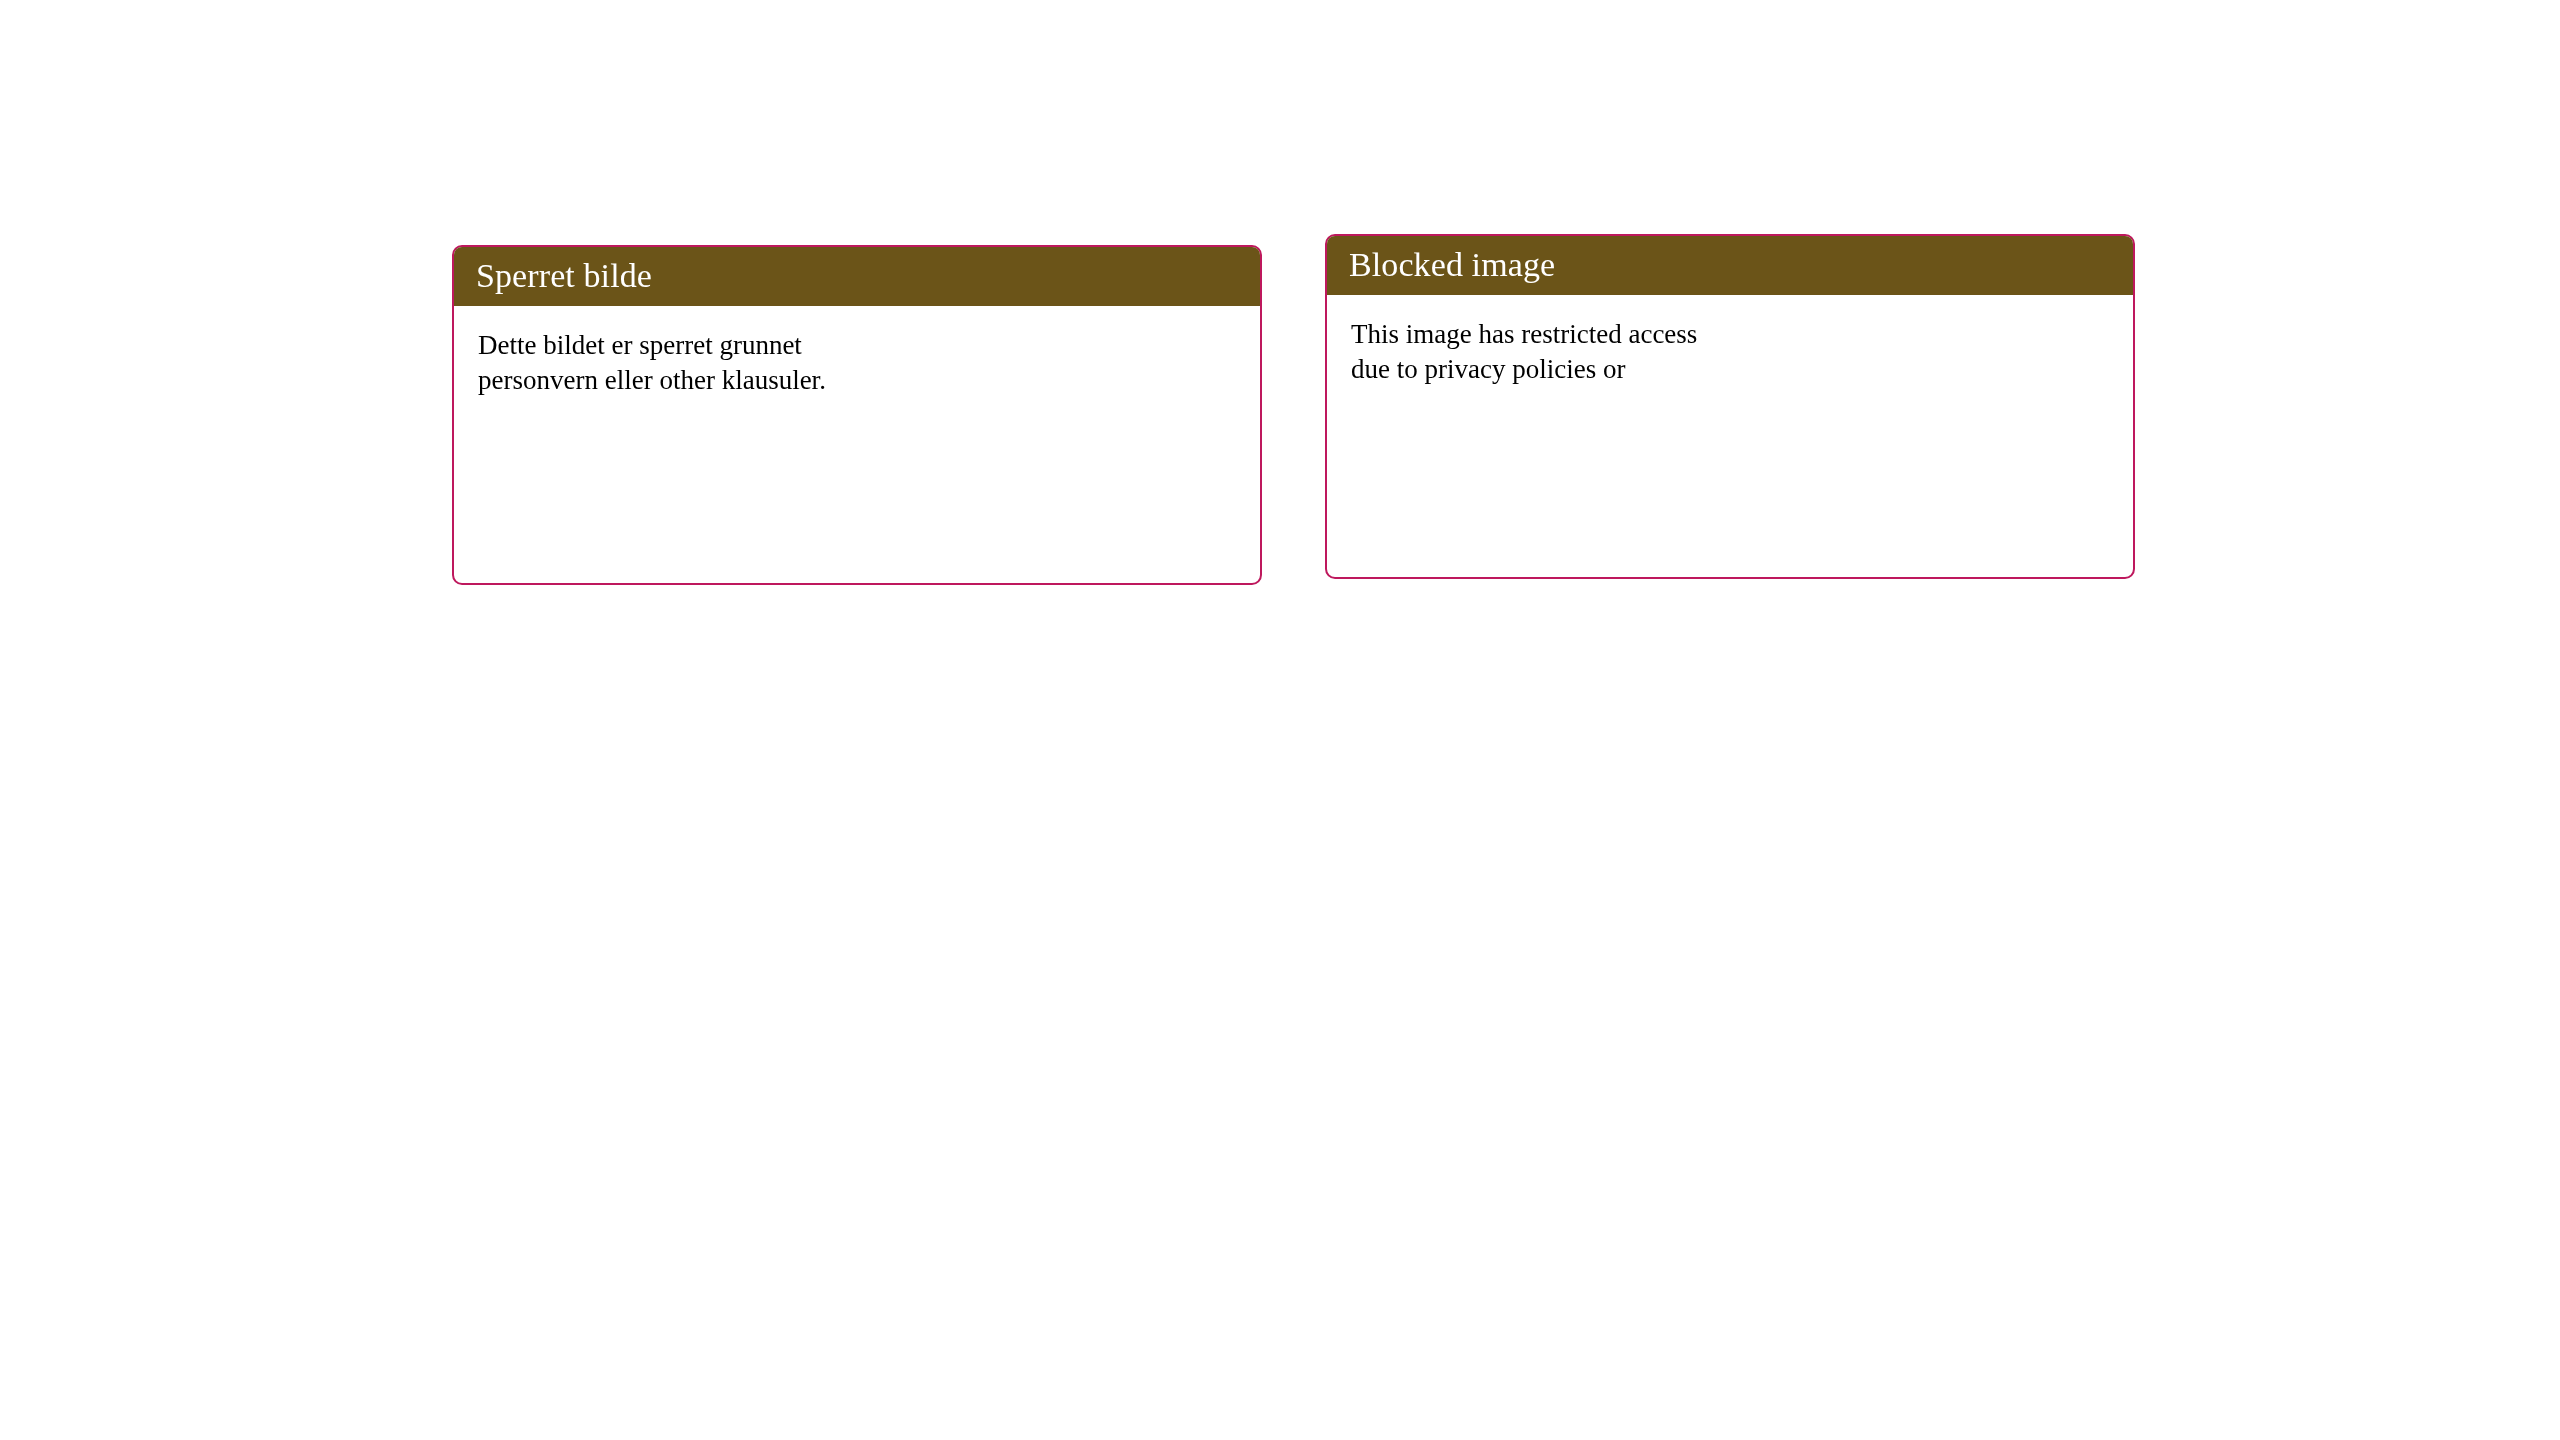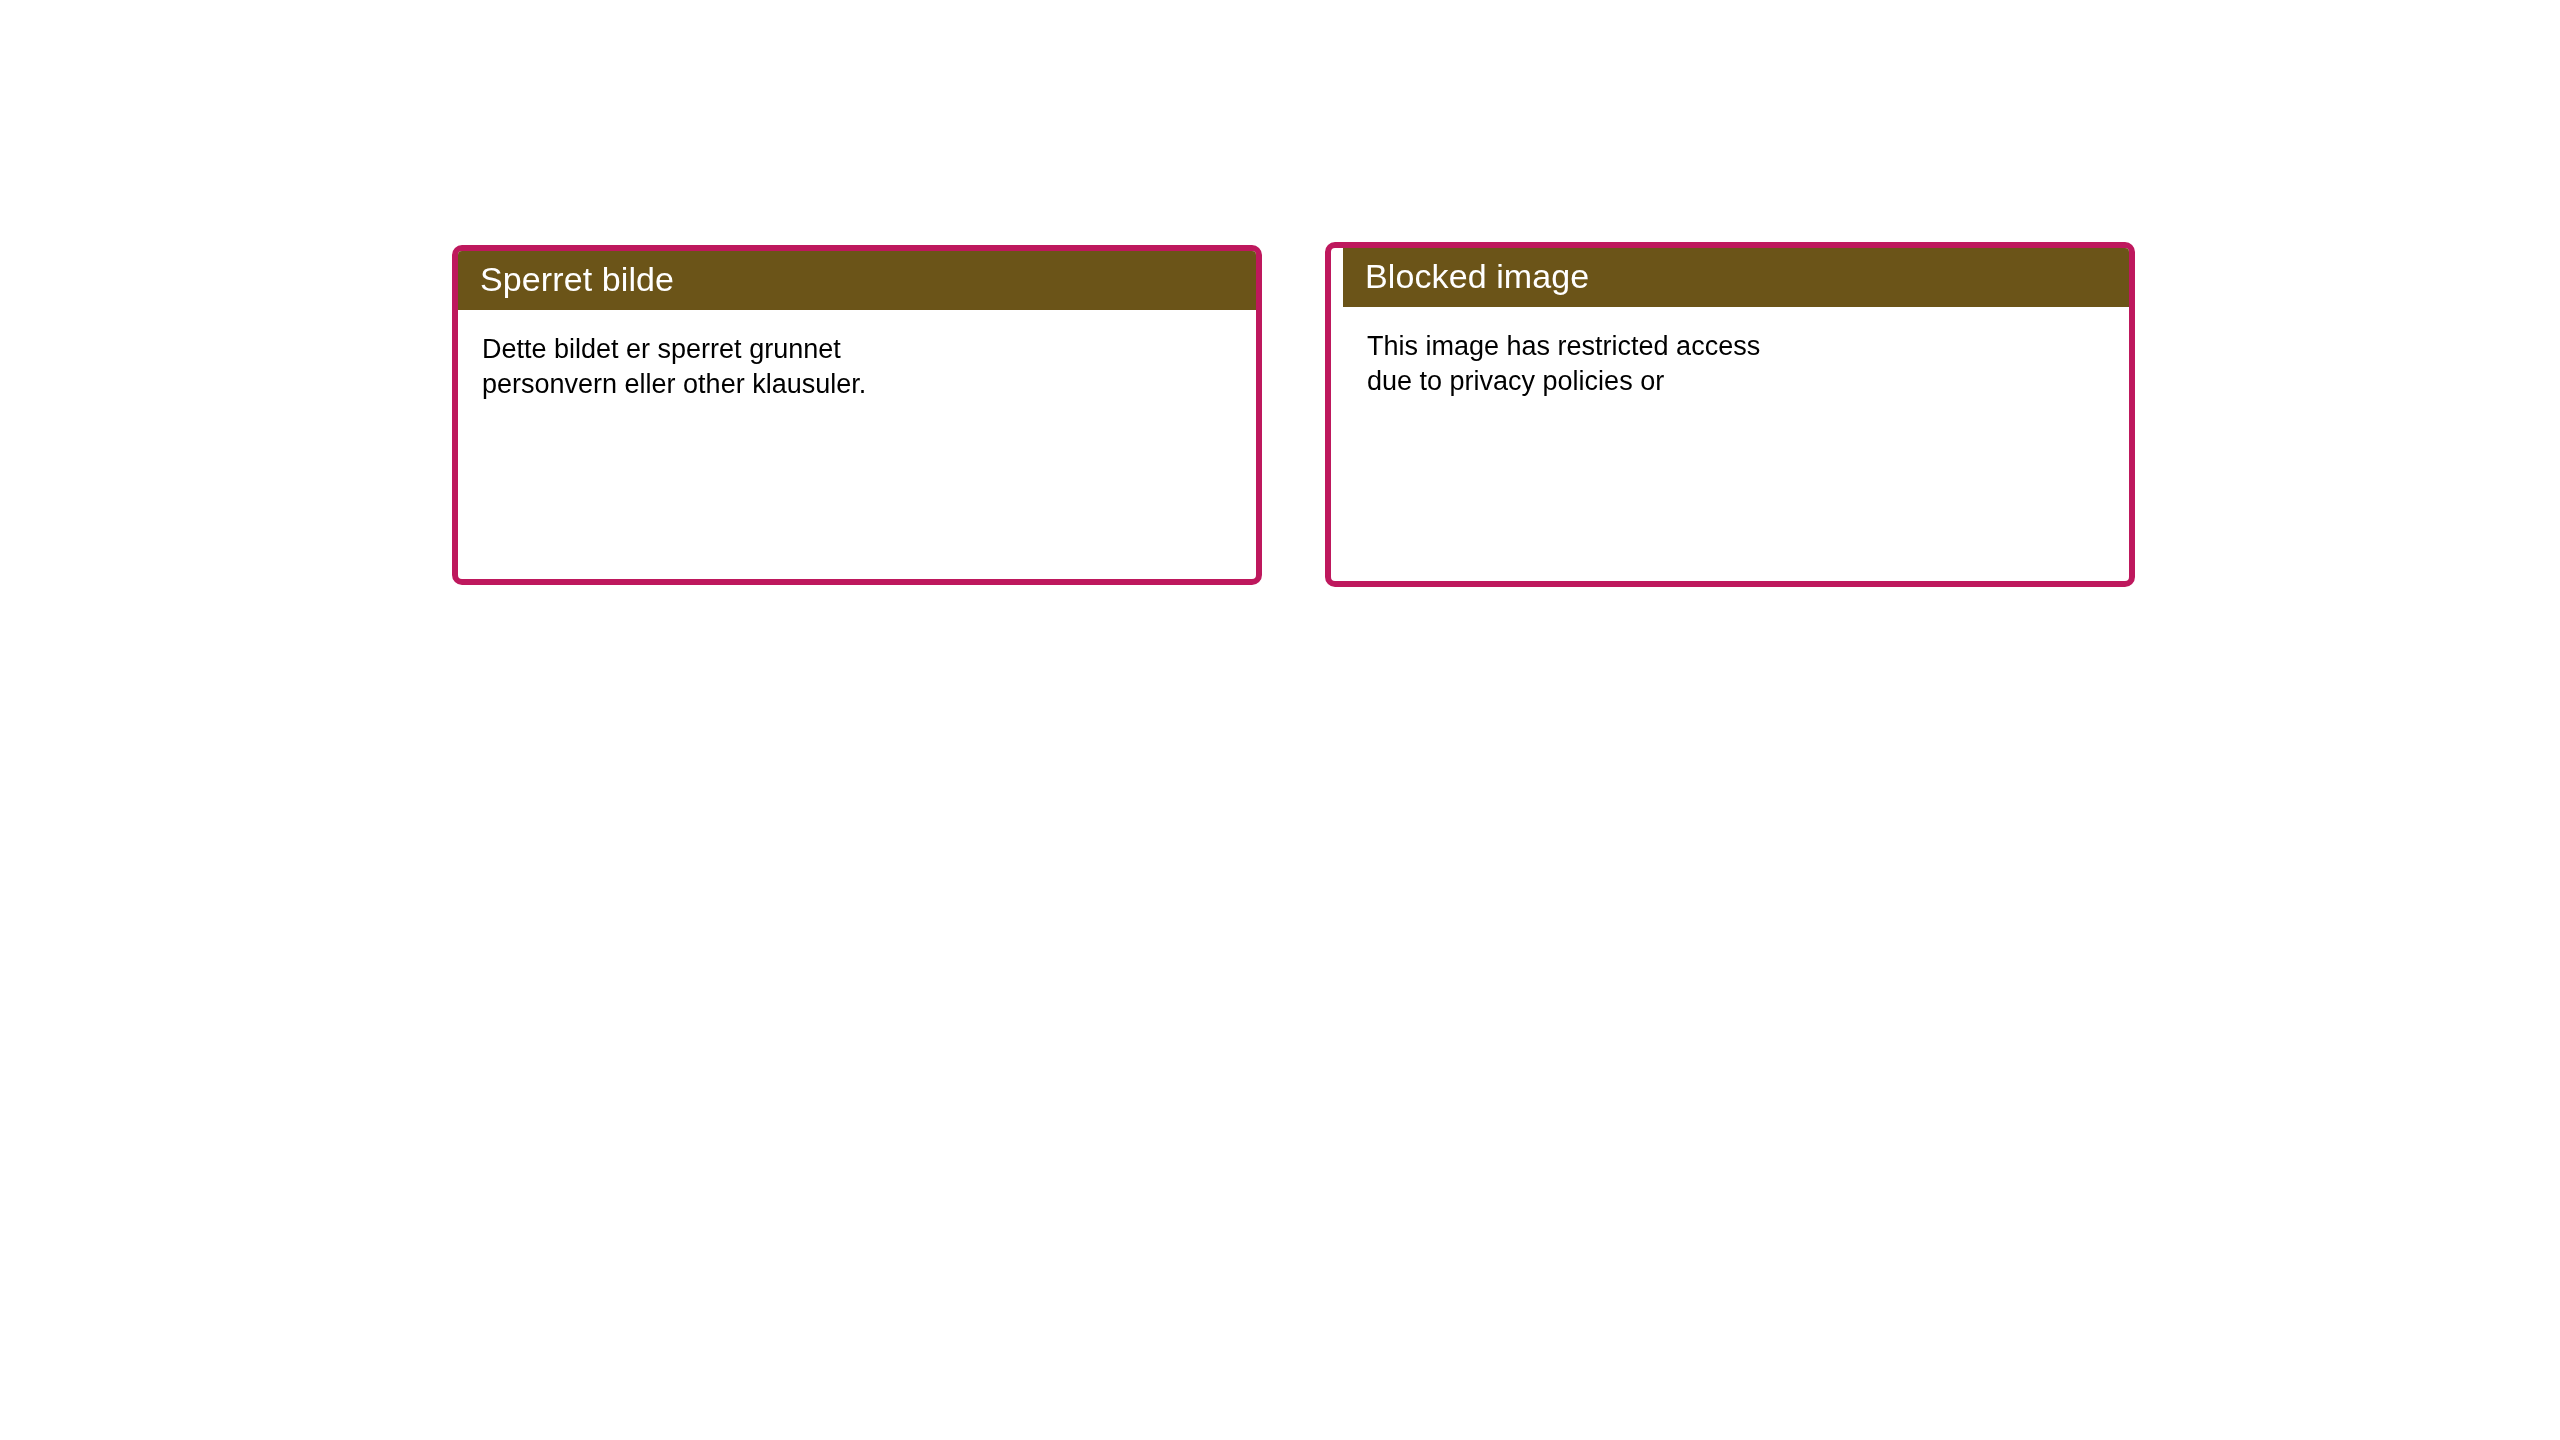--- a/index.html
+++ b/index.html
@@ -15,24 +15,25 @@
     -webkit-font-smoothing: antialiased;
   }
   .stage {
     position: relative;
     width: 2560px;
     height: 1440px;
   }
   .notice-card {
     position: absolute;
     box-sizing: border-box;
-    border: 6px solid #be185d;
+    border: 2px solid #be185d;
     border-radius: 10px;
     background: #ffffff;
     overflow: hidden;
+    font-family: Liberation Serif, serif;
   }
   .notice-card .card-header {
     background: #6b5418;
     color: #ffffff;
     box-sizing: border-box;
     padding: 10px 22px 12px 22px;
     font-size: 34px;
     line-height: 1.1;
     font-weight: 400;
     letter-spacing: 0.1px;
@@ -54,24 +55,23 @@
   
   #card-blocked-no {
     left: 452px;
     top: 245px;
     width: 810px;
     height: 340px;
   }
   
   #card-blocked-en {
     left: 1325px;
-    top: 242px;
+    top: 234px;
     width: 810px;
     height: 345px;
-    padding-left: 12px;
   }
 </style>
 </head>
 <body>
 
 <div class="stage">
 
   <div class="notice-card" id="card-blocked-no">
     <div class="card-header">Sperret bilde</div>
     <div class="card-body">

